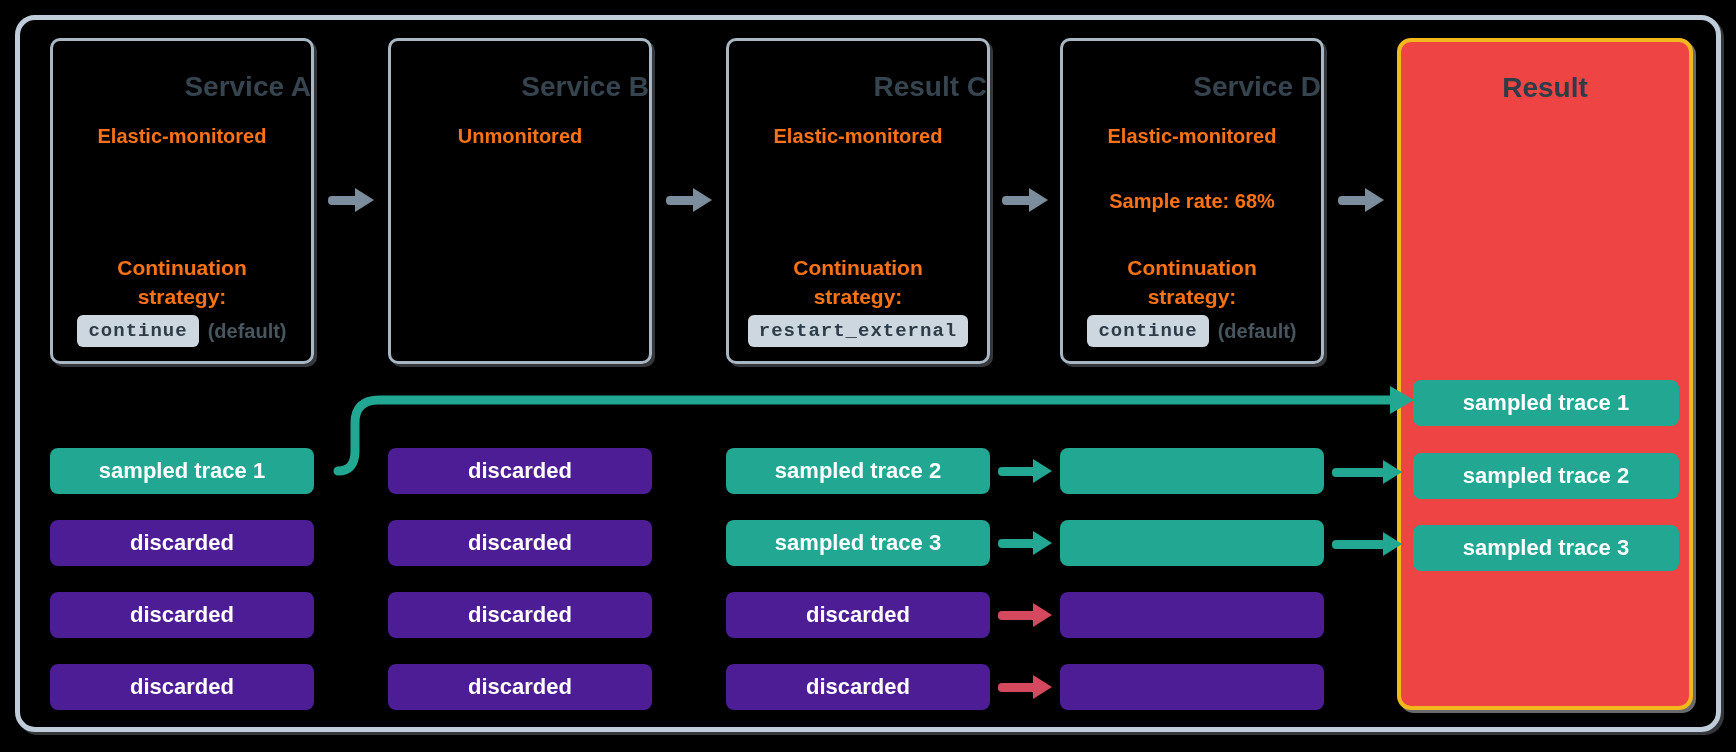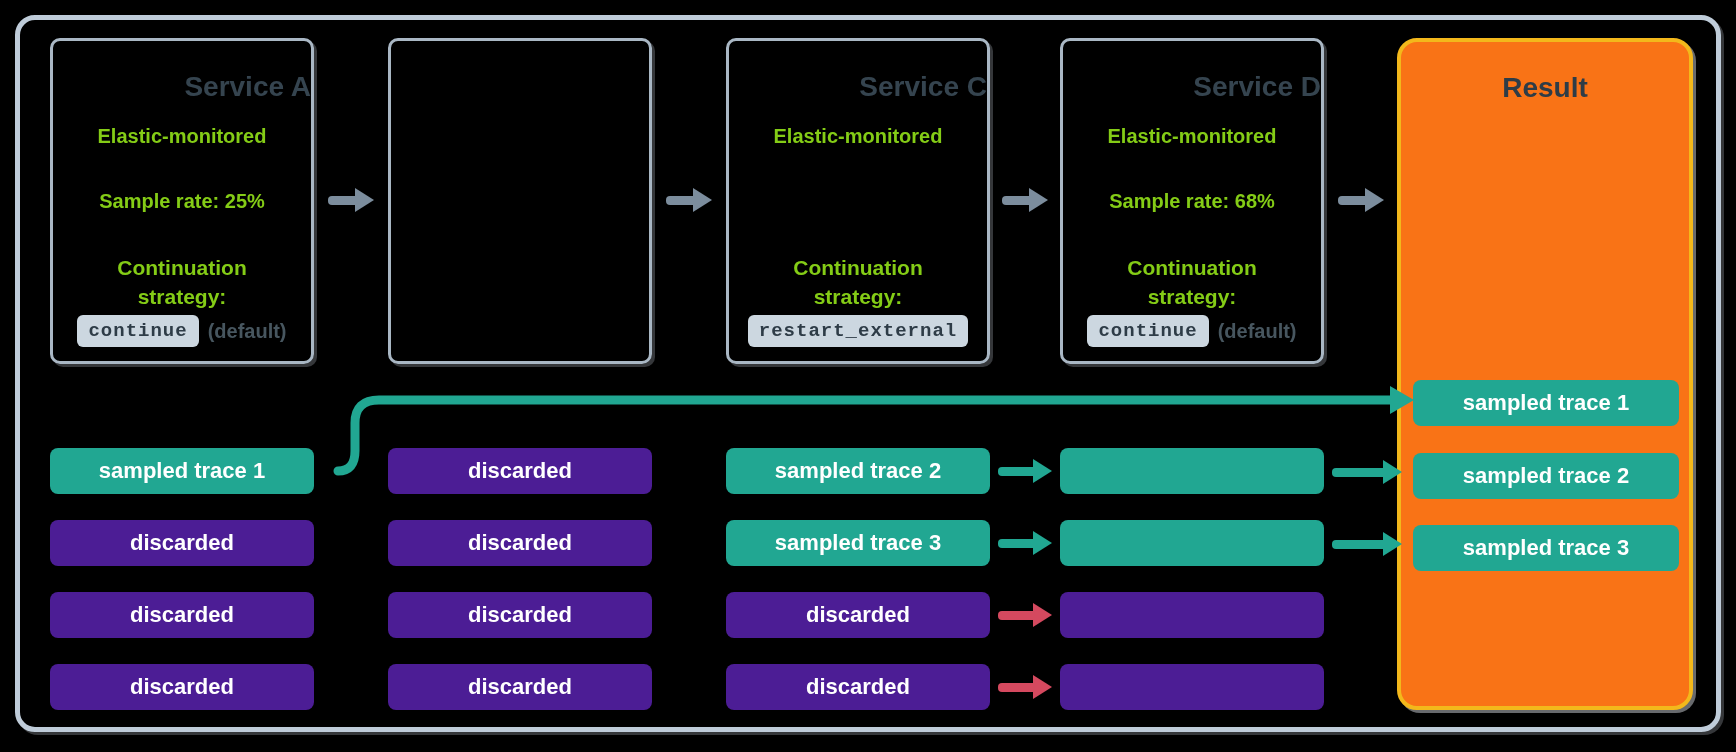--- a/index.html
+++ b/index.html
@@ -8,36 +8,36 @@
 
   
   .outer{position:absolute;left:15px;top:15px;width:1706px;height:717px;
          border:5px solid #BFCCD9;border-radius:20px;box-sizing:border-box;
          box-shadow:3px 3px 0 rgba(210,220,230,0.25);}
 
   
   .svc{position:absolute;top:38px;width:264px;height:326px;box-sizing:border-box;
        border:3px solid #A9B7C4;border-radius:10px;
        box-shadow:3px 3px 0 rgba(210,220,230,0.25);}
-  .svc-line{position:absolute;left:0;width:100%;text-align:center;color:#84cc16;}
+  .svc-line{position:absolute;left:0;width:100%;text-align:center;color:#f97316;}
   .svc-title{position:absolute;left:0;width:100%;text-align:right;top:30px;
              font-size:28px;font-weight:700;color:#35444F;}
   .svc-sub{top:84px;font-size:20px;font-weight:700;}
   .svc-rate{top:149px;font-size:20px;font-weight:700;}
   .svc-cont{top:212px;font-size:21px;font-weight:700;line-height:29px;}
   .svc-chiprow{position:absolute;left:0;width:100%;top:274px;text-align:center;
                display:flex;align-items:center;justify-content:center;gap:9px;}
   .code-chip{display:inline-block;background:#CCD7E0;color:#2E3C47;border-radius:6px;
              padding:5px 11px;font-family:"Liberation Mono","DejaVu Sans Mono",monospace;
              font-size:19px;font-weight:700;letter-spacing:1px;}
   .default-note{font-size:20px;font-weight:700;color:#47565F;}
 
   
   .result{position:absolute;left:1397px;top:38px;width:296px;height:672px;box-sizing:border-box;
-          background:#f97316;border:4px solid #F3B81B;border-radius:20px;
+          background:#ef4444;border:4px solid #F3B81B;border-radius:14px;
           box-shadow:3px 3px 0 rgba(230,236,241,0.45);}
   .result-title{position:absolute;left:0;width:100%;top:30px;text-align:center;
                 font-size:28px;font-weight:700;color:#2E3C47;}
   .result-chip{position:absolute;left:12px;width:266px;height:46px;border-radius:8px;
                display:flex;align-items:center;justify-content:center;
                color:#fff;font-size:22px;font-weight:700;}
 
   
   .trace{position:absolute;width:264px;height:46px;border-radius:8px;
          display:flex;align-items:center;justify-content:center;
@@ -61,33 +61,34 @@
 </head>
 <body>
 
 <div class="canvas">
 
   <div class="outer"></div>
 
   <div class="svc" style="left:50px">
     <div class="svc-title">Service A</div>
     <div class="svc-line svc-sub">Elastic-monitored</div>
-    <div class="svc-line svc-rate">Sample rate: 25%</div>
     <div class="svc-line svc-cont"><span>Continuation</span><br><span>strategy:</span></div>
     <div class="svc-chiprow">
       <code class="code-chip">continue</code>
       <span class="default-note">(default)</span>
     </div>
   </div>
 
   <div class="svc" style="left:388px">
+    <div class="svc-title">Service B</div>
+    <div class="svc-line svc-sub">Unmonitored</div>
   </div>
 
   <div class="svc" style="left:726px">
-    <div class="svc-title">Service C</div>
+    <div class="svc-title">Result C</div>
     <div class="svc-line svc-sub">Elastic-monitored</div>
     <div class="svc-line svc-cont"><span>Continuation</span><br><span>strategy:</span></div>
     <div class="svc-chiprow">
       <code class="code-chip">restart_external</code>
     </div>
   </div>
 
   <div class="svc" style="left:1060px">
     <div class="svc-title">Service D</div>
     <div class="svc-line svc-sub">Elastic-monitored</div>

